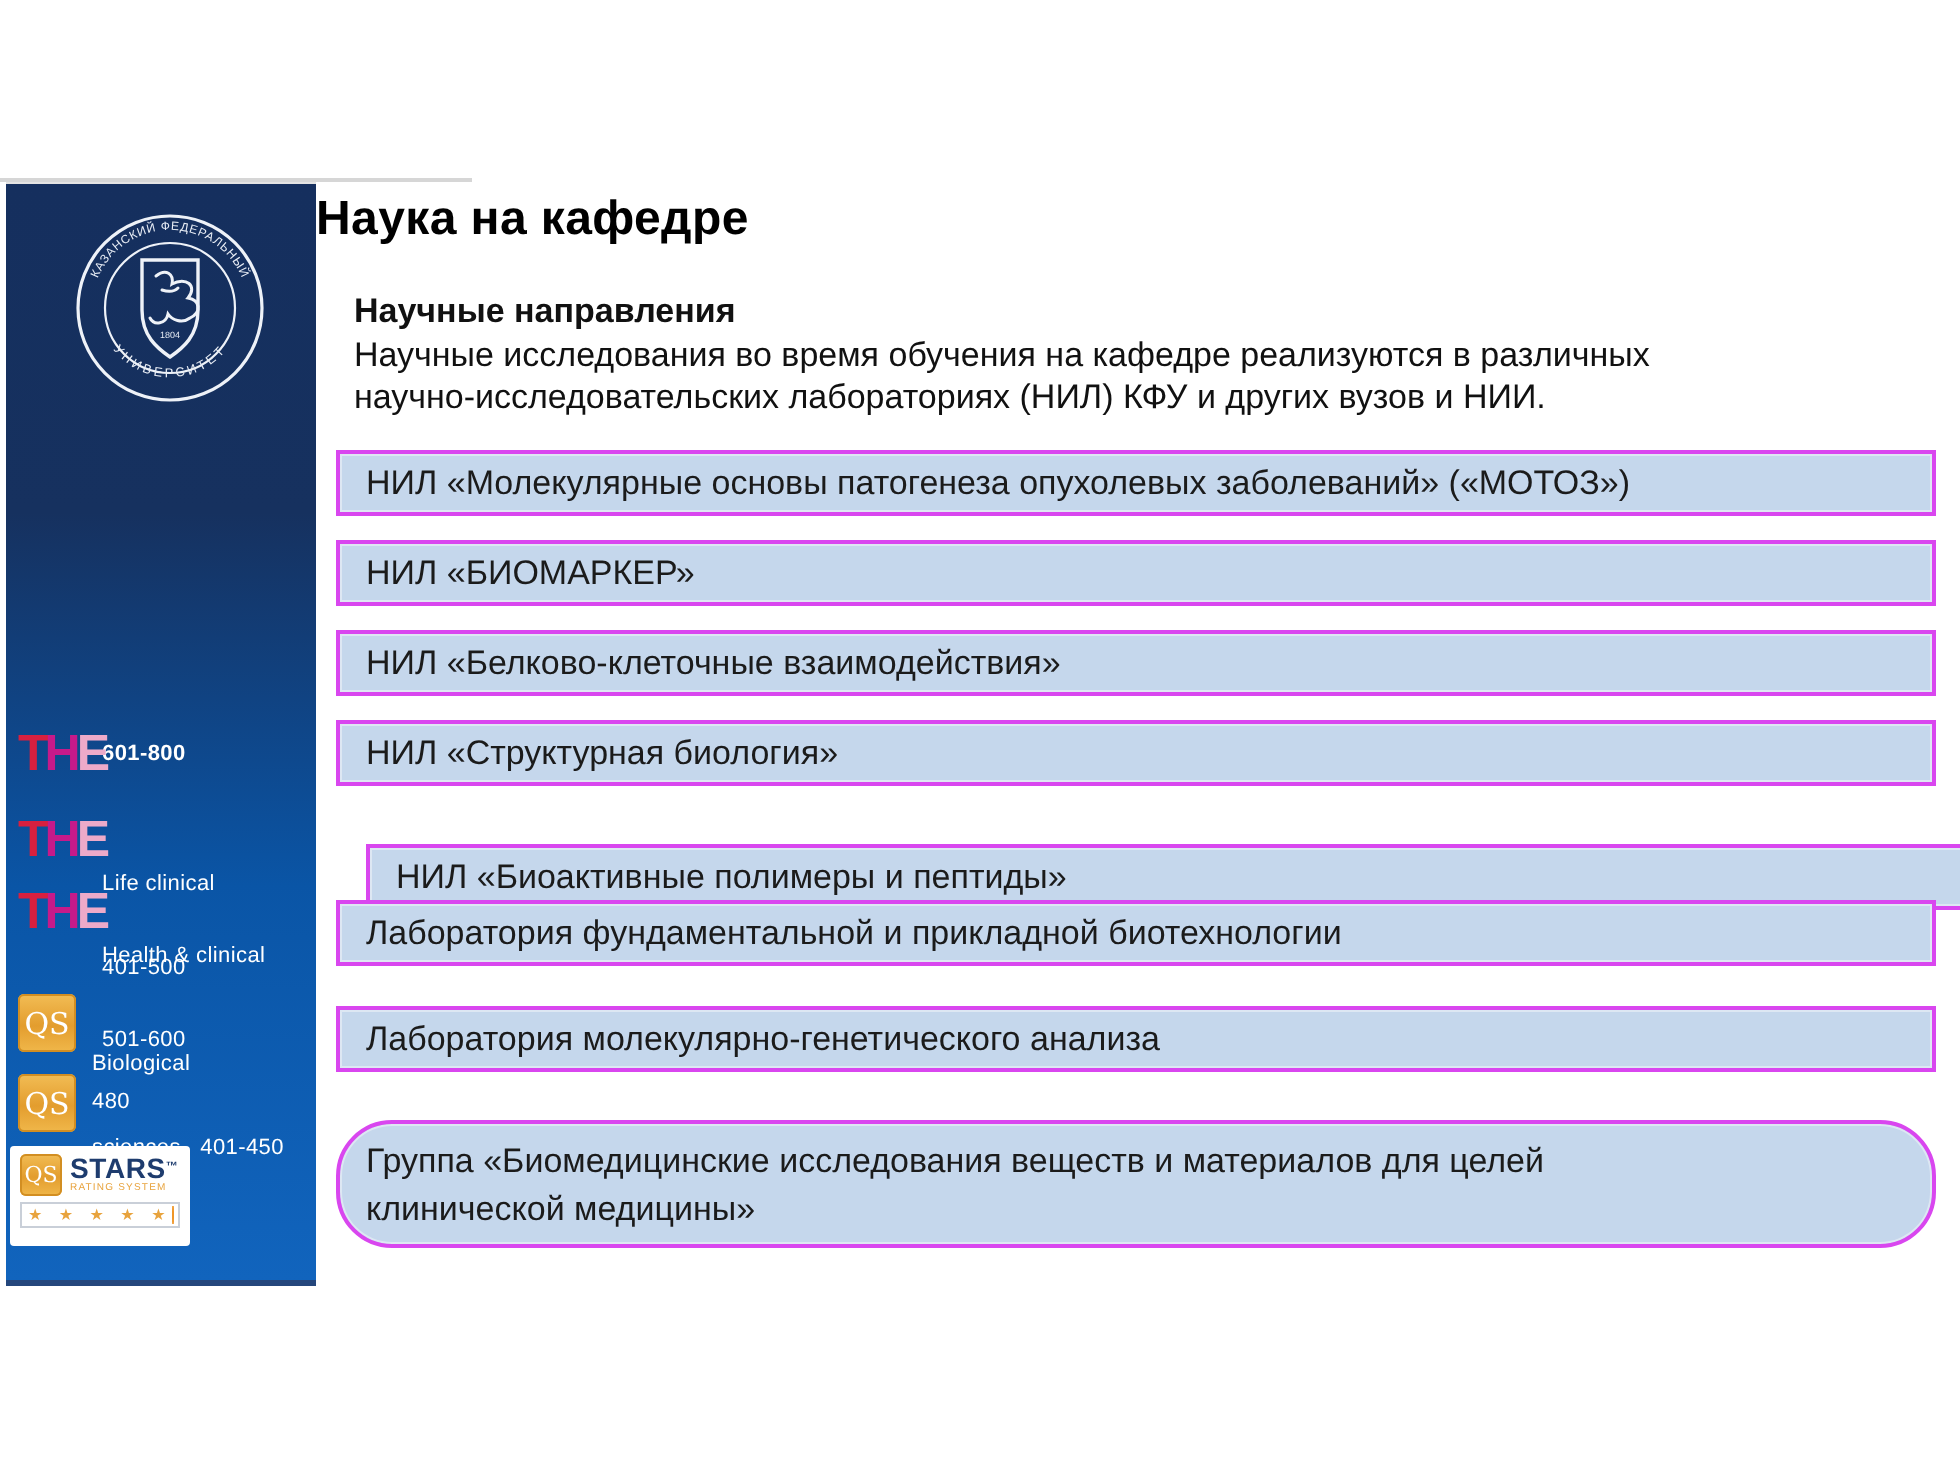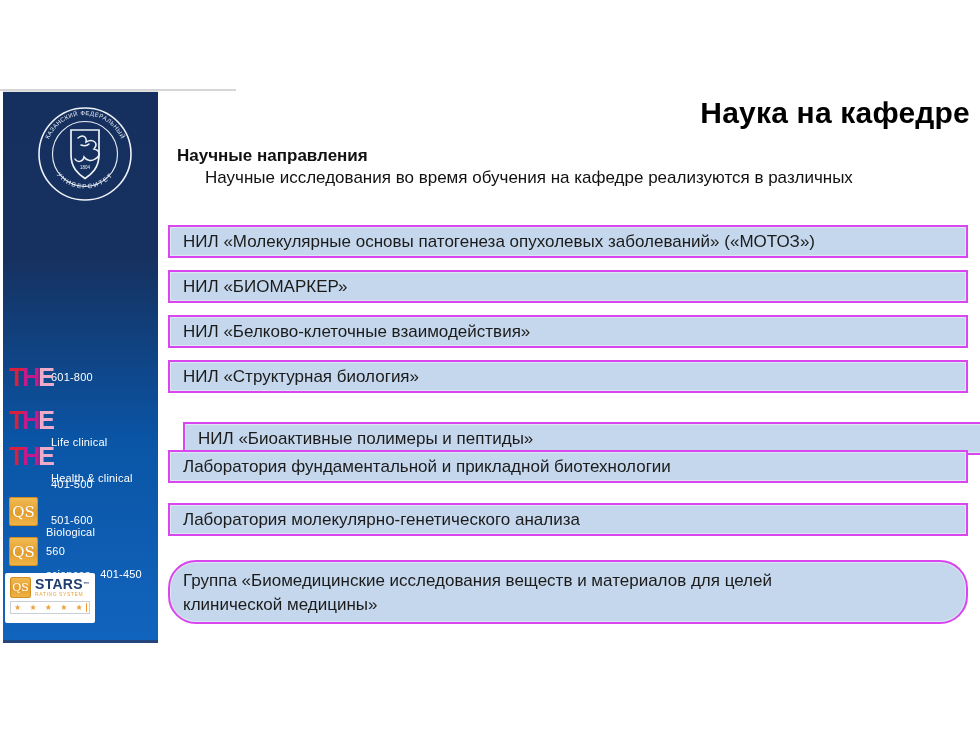--- a/index.html
+++ b/index.html
@@ -13,41 +13,41 @@
   .sidebar{
     position:absolute;left:3px;top:91px;width:155px;height:548px;
     background:linear-gradient(180deg,#152f5e 0%,#16315f 30%,#0a55a6 64%,#1164bd 100%);
     border-bottom:3px solid #24467c;border-top:1px solid #e3e3e3;box-sizing:content-box;
   }
   .emblem{position:absolute;left:33px;top:13px;}
   .side-row{position:absolute;left:6px;display:flex;align-items:flex-start;gap:8px;color:#fff;}
   .the-logo{width:34px;height:26px;display:flex;line-height:26px;font-weight:800;font-size:25px;letter-spacing:-2px;transform:scaleY(1.02);}
   .the-logo span{display:block;}
   .badge-text{font-size:11px;line-height:14px;color:#fff;letter-spacing:.2px;white-space:pre;}
-  .one-line{line-height:27px;}
+  .one-line{line-height:27px;font-weight:bold;}
   .qs-logo{width:29px;height:29px;border-radius:3px;display:flex;align-items:center;justify-content:center;
     background:linear-gradient(180deg,#f2bd55 0%,#e39d2e 55%,#f0b74a 100%);
     color:#fff;font-family:"DejaVu Serif",serif;font-weight:normal;font-size:15px;box-shadow:inset 0 0 0 1px #d28e22;}
   .qs-logo.small{width:21px;height:21px;font-size:11px;}
   .qs-line{line-height:29px;}
   .stars-badge{position:absolute;left:2px;top:481px;width:90px;height:50px;background:#fff;border-radius:2px;
     box-sizing:border-box;padding:4px 5px 3px 5px;}
   .stars-top{display:flex;align-items:flex-start;gap:4px;}
   .stars-word{color:#1e3c6e;font-weight:bold;font-size:14px;line-height:14px;letter-spacing:.3px;}
   .stars-tm{font-size:6px;vertical-align:top;}
   .stars-sub{color:#e8a33d;font-size:5px;letter-spacing:.6px;line-height:7px;}
   .stars-strip{margin-top:3px;height:13px;border:1px solid #c9cfd8;display:flex;align-items:center;
     justify-content:space-between;padding:0 3px;box-sizing:border-box;}
   .stars-glyphs{color:#e8a33d;font-size:8px;letter-spacing:3px;line-height:11px;white-space:pre;}
   .stars-dot{width:9px;height:9px;border-radius:50%;background:#ef9526;display:inline-block;}
   
-  .title{position:absolute;left:158px;top:96px;width:812px;text-align:right;
-    font-size:30px;font-weight:bold;color:#000;letter-spacing:.2px;}
+  .title{position:absolute;left:158px;top:96px;width:812px;text-align:left;
+    font-size:24px;font-weight:bold;color:#000;letter-spacing:.2px;}
   .section-heading{position:absolute;left:177px;top:146px;font-size:17px;font-weight:bold;color:#111;}
-  .paragraph{position:absolute;left:177px;top:167px;font-size:17px;color:#111;line-height:21px;margin-left:28px;}
+  .paragraph{position:absolute;left:177px;top:167px;font-size:17px;color:#111;line-height:21px;}
   .lab-box{
     position:absolute;left:168px;width:800px;height:33px;box-sizing:border-box;
     background:#c5d7ec;border:2px solid #d946ef;box-shadow:inset 0 0 0 1px #dde7f3;
     display:flex;align-items:center;padding-left:13px;
     font-size:17px;color:#1b1b1b;white-space:nowrap;overflow:hidden;
   }
   .lab-box.tall{height:64px;align-items:flex-start;padding-top:7px;white-space:normal;line-height:24px;border-radius:28px;}
   .lab-box.tall .lab-label{max-width:690px;display:block;}
 </style>
 </head>
@@ -113,21 +113,21 @@
     <div class="side-row" style="top:405px;">
       <div class="qs-logo">QS</div>
       <div class="badge-text">
         <div>Biological</div>
         <div>sciences   401-450</div>
       </div>
     </div>
 
     <div class="side-row" style="top:445px;">
       <div class="qs-logo">QS</div>
-      <div class="badge-text qs-line">560</div>
+      <div class="badge-text qs-line">480</div>
     </div>
 
     <div class="stars-badge">
       <div class="stars-top">
         <div class="qs-logo small">QS</div>
         <div>
           <div class="stars-word"><span>STARS</span><span class="stars-tm">™</span></div>
           <div class="stars-sub">RATING SYSTEM</div>
         </div>
       </div>
@@ -137,20 +137,21 @@
       </div>
     </div>
   </div>
 
   <div class="title">Наука на кафедре</div>
 
   <div class="section-heading">Научные направления</div>
 
   <div class="paragraph">
     <div>Научные исследования во время обучения на кафедре реализуются в различных</div>
+    <div>научно-исследовательских лабораториях (НИЛ) КФУ и других вузов и НИИ.</div>
   </div>
 
   <div class="lab-box" style="top:225px;">
     <span class="lab-label">НИЛ «Молекулярные основы патогенеза опухолевых заболеваний» («МОТОЗ»)</span>
     </div>
   <div class="lab-box" style="top:270px;align-items:center;">
     <span class="lab-label">НИЛ «БИОМАРКЕР»</span>
     </div>
   <div class="lab-box" style="top:315px;">
     <span class="lab-label">НИЛ «Белково-клеточные взаимодействия»</span>

